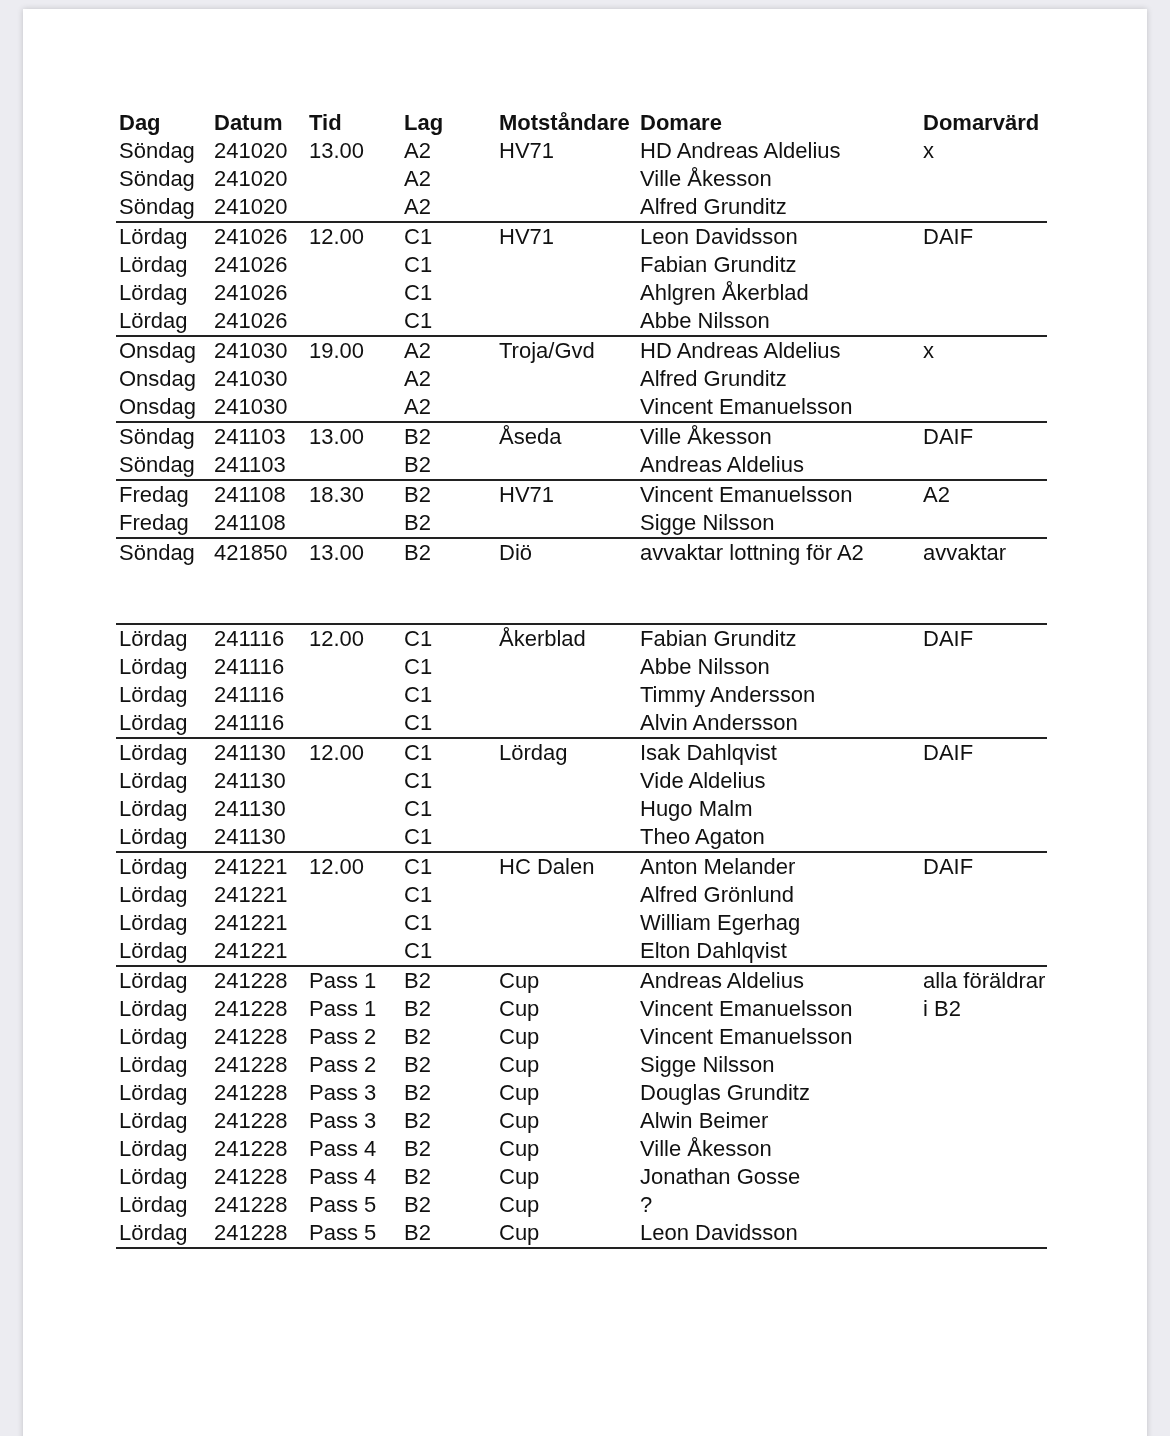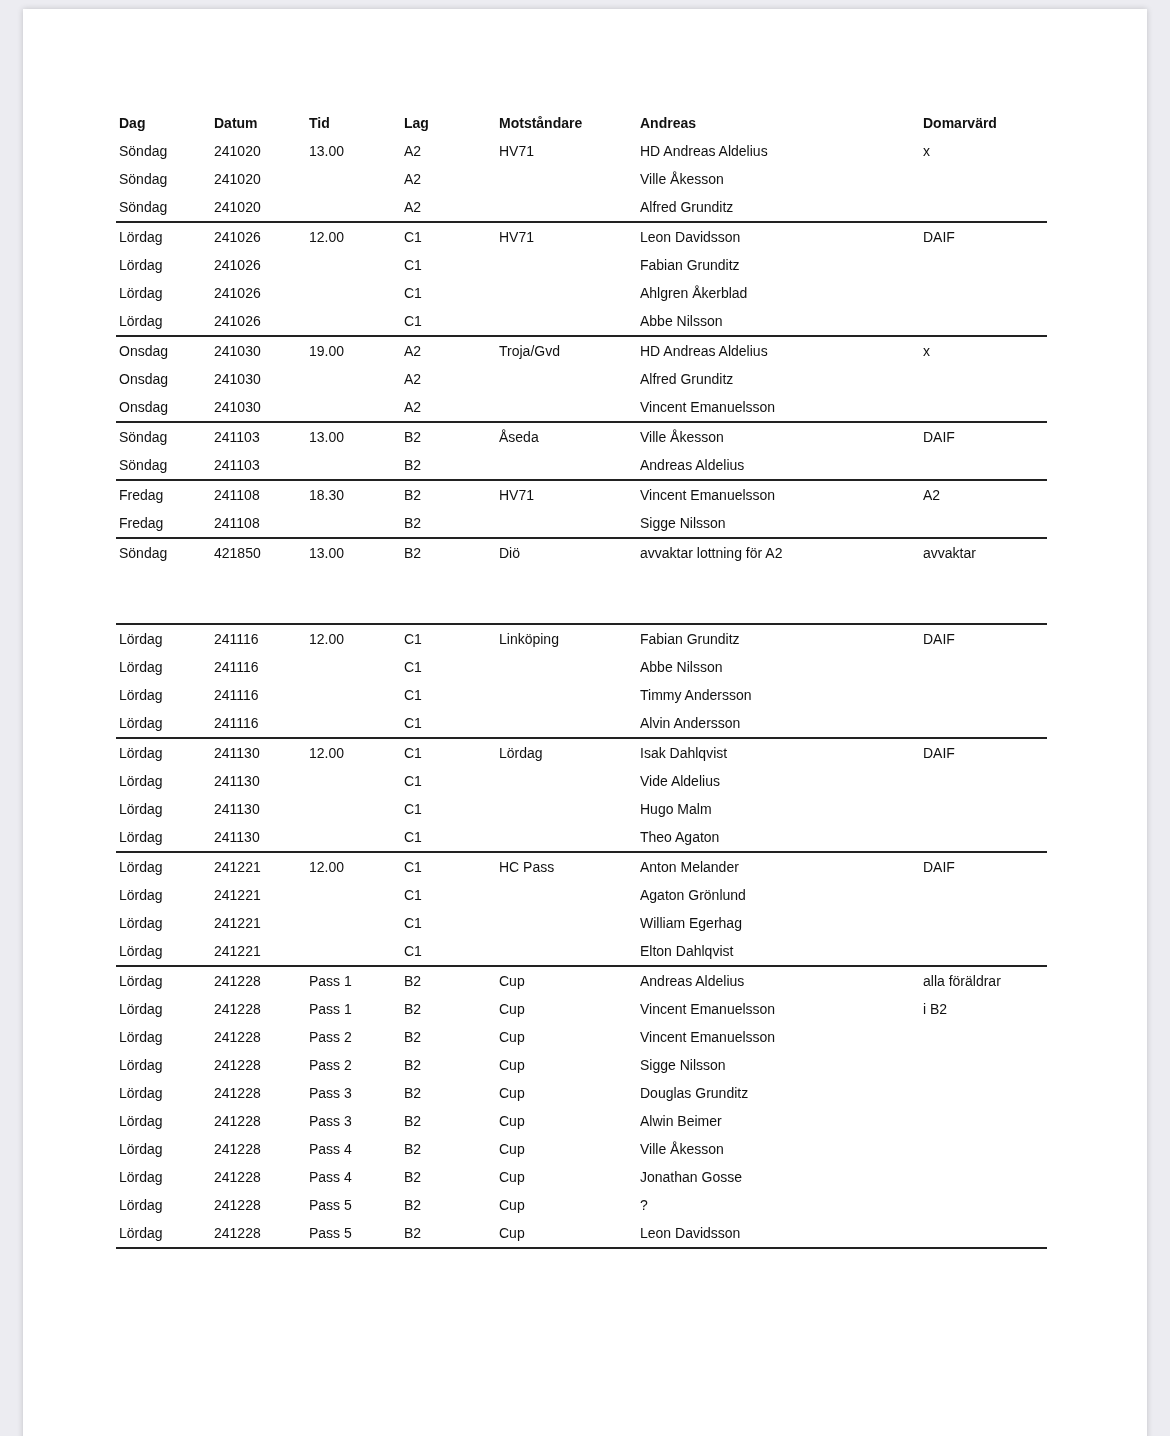--- a/index.html
+++ b/index.html
@@ -16,21 +16,21 @@
     width: 1124px; height: 1440px;
     background: #ffffff;
     box-shadow: 0 0 6px rgba(0,0,0,0.18);
   }
   .sched {
     position: absolute;
     left: 93px; top: 100px;
     width: 931px;
     border-collapse: collapse;
     table-layout: fixed;
-    font-size: 14px;
+    font-size: 22px;
     color: #111;
   }
   .sched col.c-dag { width: 95px; }
   .sched col.c-datum { width: 95px; }
   .sched col.c-tid { width: 95px; }
   .sched col.c-lag { width: 95px; }
   .sched col.c-mot { width: 141px; }
   .sched col.c-dom { width: 283px; }
   .sched col.c-vard { width: 127px; }
   .sched th, .sched td {
@@ -59,21 +59,21 @@
         <col class="c-dom">
         <col class="c-vard">
     </colgroup>
     <thead>
       <tr>
         <th>Dag</th>
         <th>Datum</th>
         <th>Tid</th>
         <th>Lag</th>
         <th>Motståndare</th>
-        <th>Andreas</th>
+        <th>Domare</th>
         <th>Domarvärd</th>
       </tr>
     </thead>
     <tbody id="tbody">
         <tr>
           <td>Söndag</td>
           <td>241020</td>
           <td>13.00</td>
           <td>A2</td>
           <td>HV71</td>
@@ -213,21 +213,21 @@
           <td></td>
           <td></td>
           <td></td>
           <td></td>
         </tr>
         <tr>
           <td>Lördag</td>
           <td>241116</td>
           <td>12.00</td>
           <td>C1</td>
-          <td>Linköping</td>
+          <td>Åkerblad</td>
           <td>Fabian Grunditz</td>
           <td>DAIF</td>
         </tr>
         <tr>
           <td>Lördag</td>
           <td>241116</td>
           <td></td>
           <td>C1</td>
           <td></td>
           <td>Abbe Nilsson</td>
@@ -285,31 +285,31 @@
           <td>C1</td>
           <td></td>
           <td>Theo Agaton</td>
           <td></td>
         </tr>
         <tr>
           <td>Lördag</td>
           <td>241221</td>
           <td>12.00</td>
           <td>C1</td>
-          <td>HC Pass</td>
+          <td>HC Dalen</td>
           <td>Anton Melander</td>
           <td>DAIF</td>
         </tr>
         <tr>
           <td>Lördag</td>
           <td>241221</td>
           <td></td>
           <td>C1</td>
           <td></td>
-          <td>Agaton Grönlund</td>
+          <td>Alfred Grönlund</td>
           <td></td>
         </tr>
         <tr>
           <td>Lördag</td>
           <td>241221</td>
           <td></td>
           <td>C1</td>
           <td></td>
           <td>William Egerhag</td>
           <td></td>

